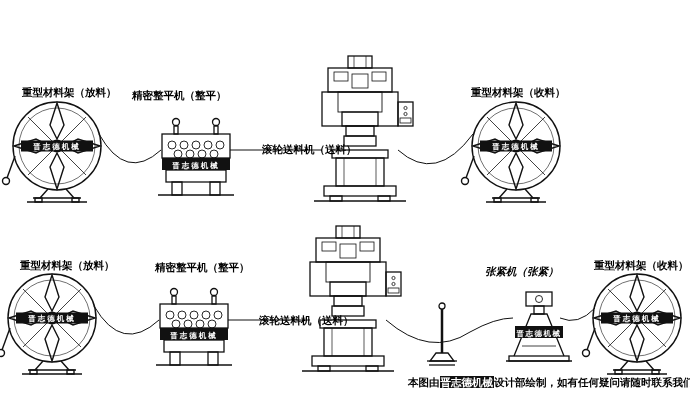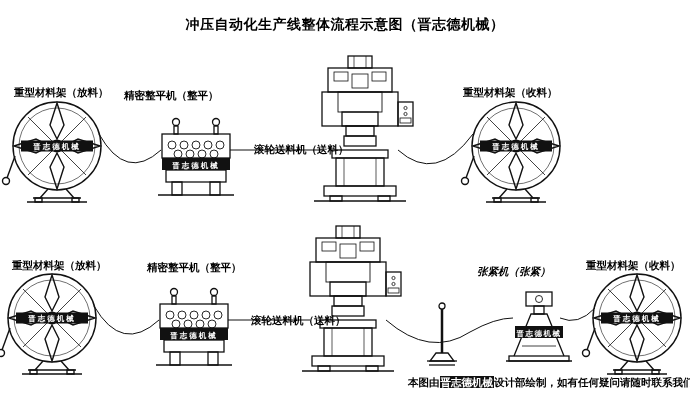--- a/index.html
+++ b/index.html
@@ -21,20 +21,21 @@
     text-align: center;
     font-size: 14px;
     font-weight: bold;
     letter-spacing: 0.5px;
   }
   .mlabel {
     position: absolute;
     font-size: 10.5px;
     font-weight: bold;
     white-space: nowrap;
+    margin-left: 8px;
   }
   .footer {
     position: absolute;
     top: 376px;
     left: 408px;
     font-size: 10.5px;
     font-weight: bold;
     white-space: nowrap;
   }
   .footer .hl { background: #111; color: #fff; padding: 0 1px; }
@@ -42,21 +43,20 @@
   .bandtext {
     font-family: "Liberation Sans", sans-serif;
     font-weight: bold;
   }
 </style>
 </head>
 <body>
 
 <div class="stage">
 
-  <div class="title">冲压自动化生产线整体流程示意图（晋志德机械）</div>
 
   <svg class="canvas" width="690" height="404" viewBox="0 0 690 404">
     <defs>
 
       <g id="sym-decoiler" stroke="#111" fill="none" stroke-width="1.4">
         <circle r="44"></circle>
         <circle r="38" stroke-width="0.6"></circle>
         <path d="M0,-43 L7,-21 L0,-7 L-7,-21 Z"></path>
         <path d="M0,43 L7,21 L0,7 L-7,21 Z"></path>
         <path d="M-43,0 L-21,-7 L-7,0 L-21,7 Z"></path>

